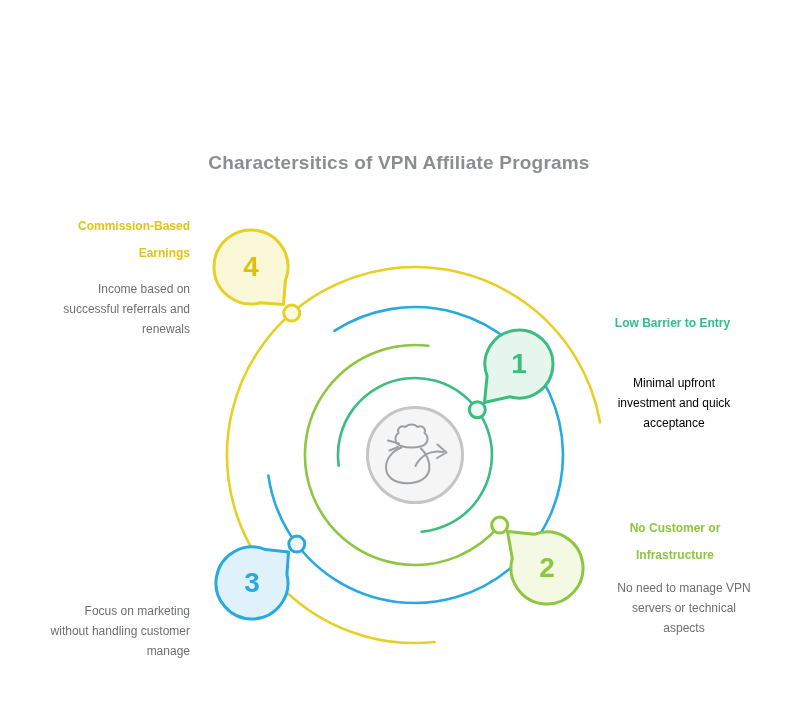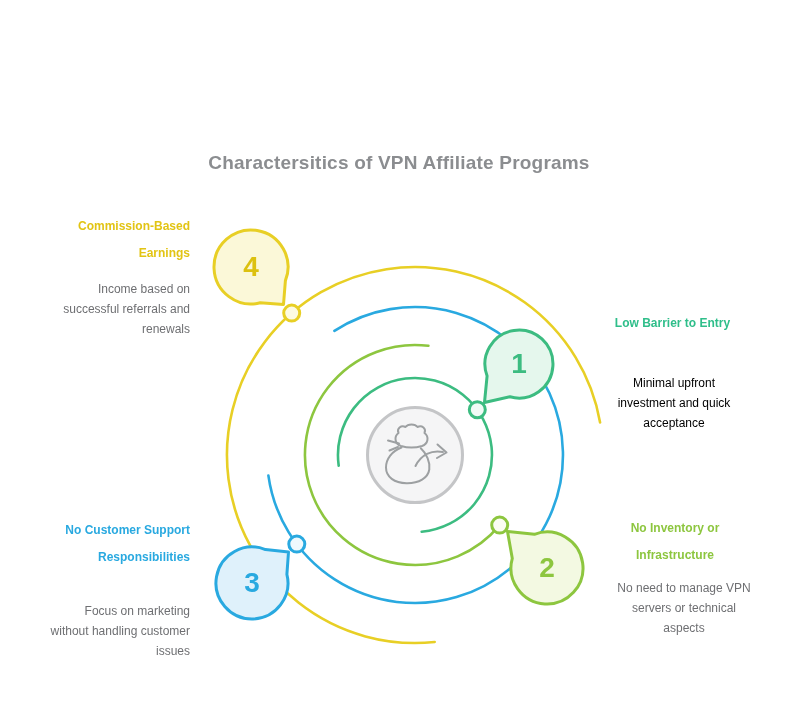--- a/index.html
+++ b/index.html
@@ -67,22 +67,21 @@
   <div class="title" style="color: rgb(139, 141, 144);">Charactersitics of VPN Affiliate Programs</div>
 
   <div class="bubble-num" id="n-item1" style="color: rgb(60, 188, 129);">1</div>
   <div class="bubble-num" id="n-item2" style="color: rgb(141, 198, 63);">2</div>
   <div class="bubble-num" id="n-item3" style="color: rgb(41, 169, 224);">3</div>
   <div class="bubble-num" id="n-item4" style="color: rgb(220, 193, 16);">4</div>
 
   <div class="heading ta-l" id="h-item1" style="color: rgb(47, 190, 138);">Low Barrier to Entry</div>
   <div class="desc ta-l" id="d-item1" style="color: #000000;">Minimal upfront investment and quick acceptance</div>
 
-  <div class="heading ta-l" id="h-item2" style="color: rgb(141, 198, 63);">No Inventory or Infrastructure</div>
+  <div class="heading ta-l" id="h-item2" style="color: rgb(141, 198, 63);">No Customer or Infrastructure</div>
   <div class="desc ta-l" id="d-item2" style="color: rgb(110, 111, 114);">No need to manage VPN servers or technical aspects</div>
 
-  <div class="heading ta-r" id="h-item3" style="color: rgb(41, 169, 224);">No Customer Support Responsibilities</div>
-  <div class="desc ta-r" id="d-item3" style="color: rgb(110, 111, 114);">Focus on marketing without handling customer issues</div>
+  <div class="desc ta-r" id="d-item3" style="color: rgb(110, 111, 114);">Focus on marketing without handling customer manage</div>
 
   <div class="heading ta-r" id="h-item4" style="color: rgb(226, 196, 20);">Commission-Based Earnings</div>
   <div class="desc ta-r" id="d-item4" style="color: rgb(110, 111, 114);">Income based on successful referrals and renewals</div>
 
 </div>
 
 </body></html>

